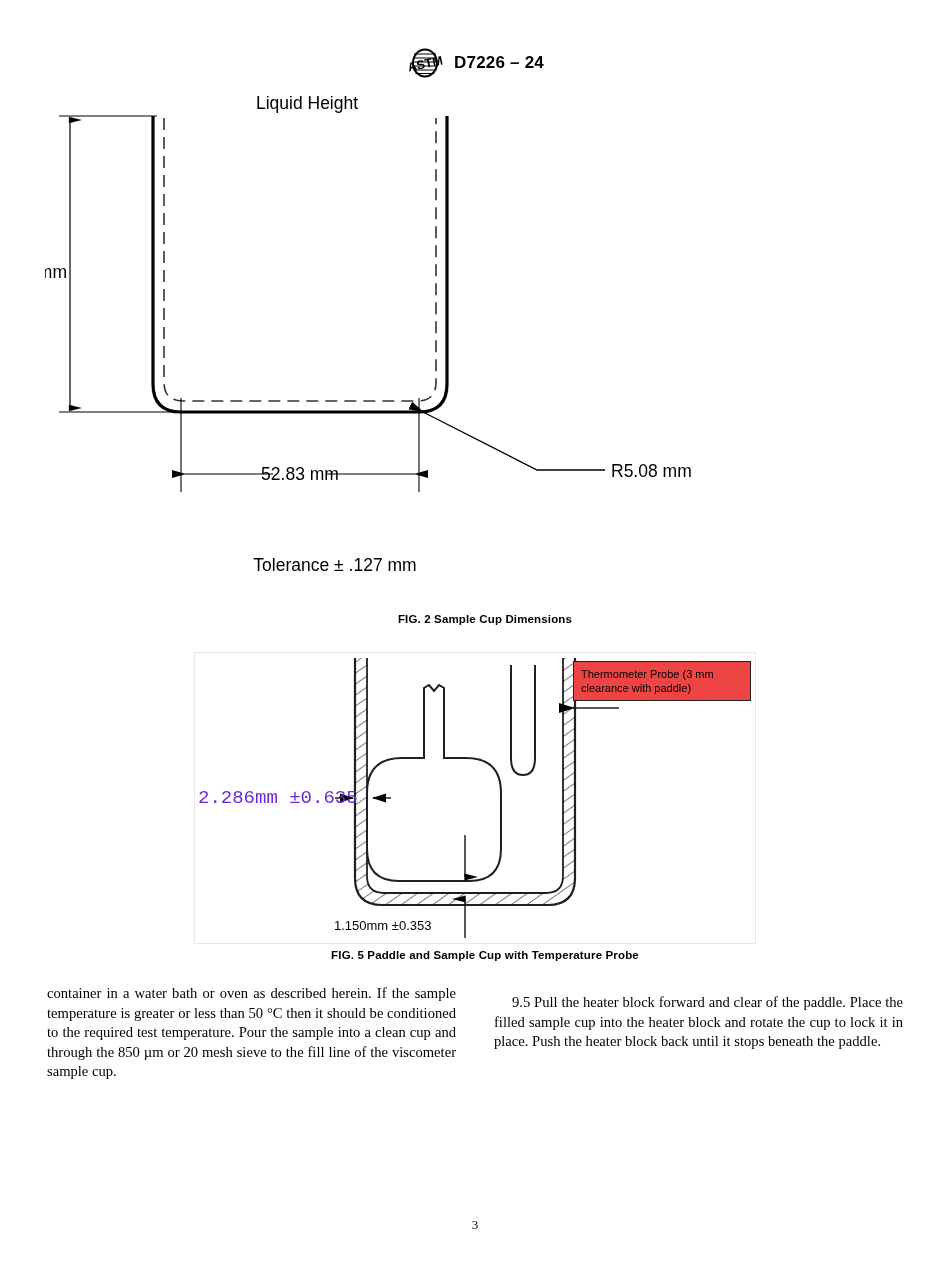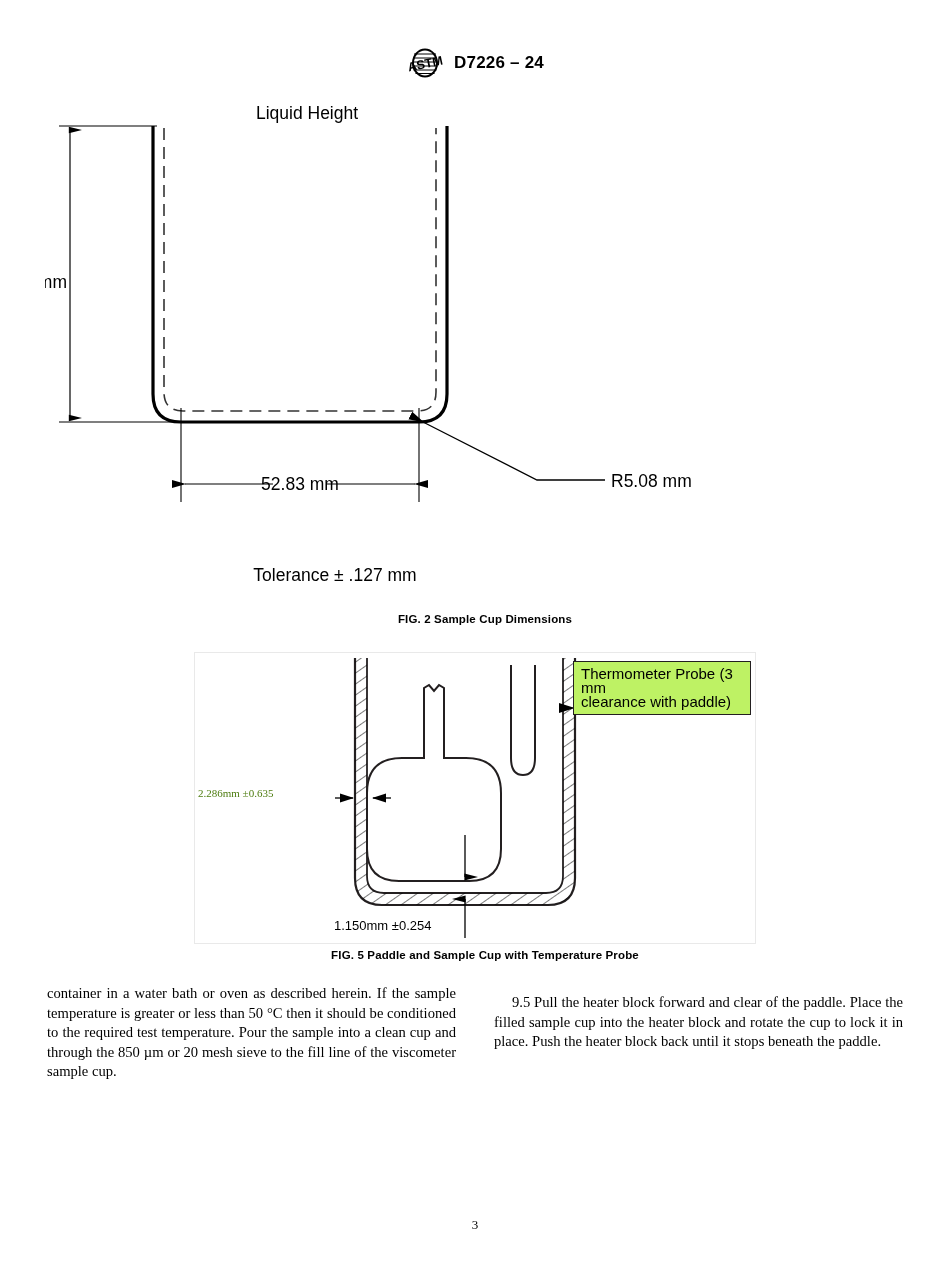--- a/index.html
+++ b/index.html
@@ -36,21 +36,21 @@
   .doc-designation {
     font-family: "Liberation Sans", sans-serif;
     font-weight: bold;
     font-size: 17px;
     letter-spacing: 0.2px;
   }
 
   
   .figure-2-wrap {
     position: absolute;
-    top: 92px;
+    top: 82px;
     left: 0;
     width: 850px;
     height: 510px;
   }
   .fig2-svg { display: block; margin: 0 auto; }
 
   .fig-caption {
     position: absolute;
     width: 950px;
     left: 10px;
@@ -211,31 +211,31 @@
     <line x1="378" y1="55" x2="424" y2="55" stroke="#231f20" stroke-width="1.4" marker-start="url(#f3ArrL)"></line>
 
     <line x1="140" y1="145" x2="158" y2="145" stroke="#000" stroke-width="1.3" marker-end="url(#f3ArrR)"></line>
     <line x1="196" y1="145" x2="178" y2="145" stroke="#000" stroke-width="1.3" marker-end="url(#f3ArrL)"></line>
 
     <line x1="270" y1="182" x2="270" y2="224" stroke="#000" stroke-width="1.3" marker-end="url(#f3ArrDown)"></line>
     <line x1="270" y1="285" x2="270" y2="246" stroke="#000" stroke-width="1.3" marker-end="url(#f3ArrUp)"></line>
   </svg>
 
   <div style="position:absolute; left:378px; top:8px; width:178px; box-sizing:border-box;
-              border:1.5px solid #231f20; background:#bef264; padding:5px 7px;
-              font-family:'Liberation Sans', sans-serif; font-size:15px; line-height:14px;">
+              border:1.5px solid #231f20; background:#ef4444; padding:5px 7px;
+              font-family:'Liberation Sans', sans-serif; font-size:11px; line-height:14px;">
     <div>Thermometer Probe (3 mm</div>
     <div>clearance with paddle)</div>
   </div>
 
   <div style="position:absolute; left:3px; top:134px;
-              font-family:Liberation Serif, serif; font-size:11px; color:#4d7c0f;">2.286mm ±0.635</div>
+              font-family:Liberation Mono, monospace; font-size:19px; color:#6d28d9;">2.286mm ±0.635</div>
 
   <div style="position:absolute; left:139px; top:265px;
-              font-family:'Liberation Sans', sans-serif; font-size:13px; color:#000;">1.150mm ±0.254</div>
+              font-family:'Liberation Sans', sans-serif; font-size:13px; color:#000;">1.150mm ±0.353</div>
 </div>
 
 <div class="fig-caption" id="fig3-caption">FIG. 5 Paddle and Sample Cup with Temperature Probe</div>
 
 <div class="body-columns">
   <div class="text-column">
     <p>container in a water bath or oven as described herein. If the sample temperature is greater or less than 50 °C then it should be conditioned to the required test temperature. Pour the sample into a clean cup and through the 850 µm or 20 mesh sieve to the fill line of the viscometer sample cup.</p>
   </div>
   <div class="text-column">
     <p class="indented">9.5  Pull the heater block forward and clear of the paddle. Place the filled sample cup into the heater block and rotate the cup to lock it in place. Push the heater block back until it stops beneath the paddle.</p>

